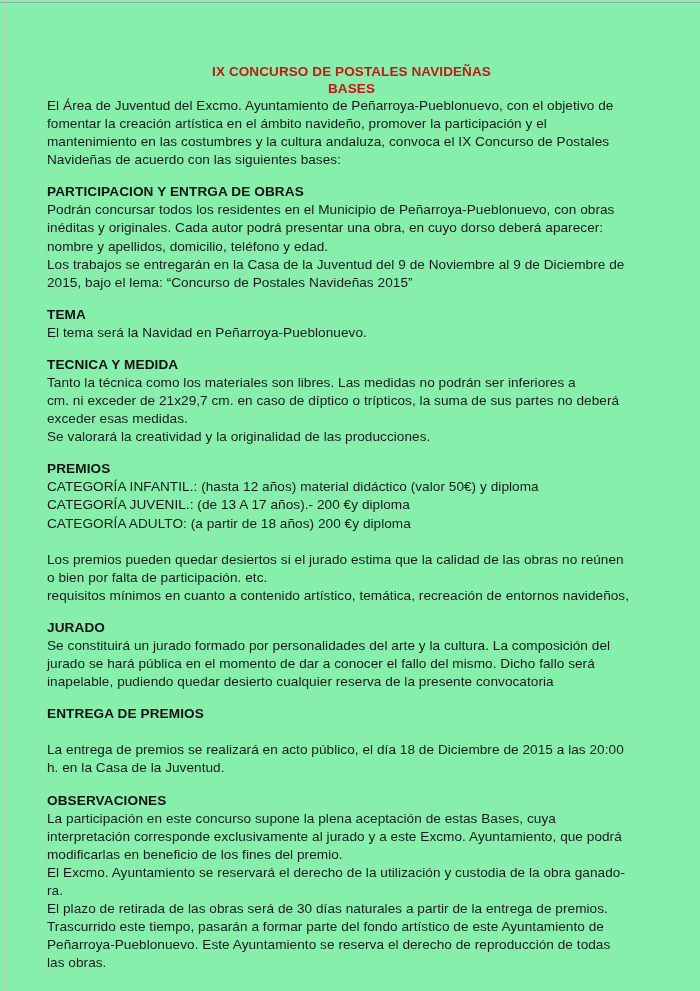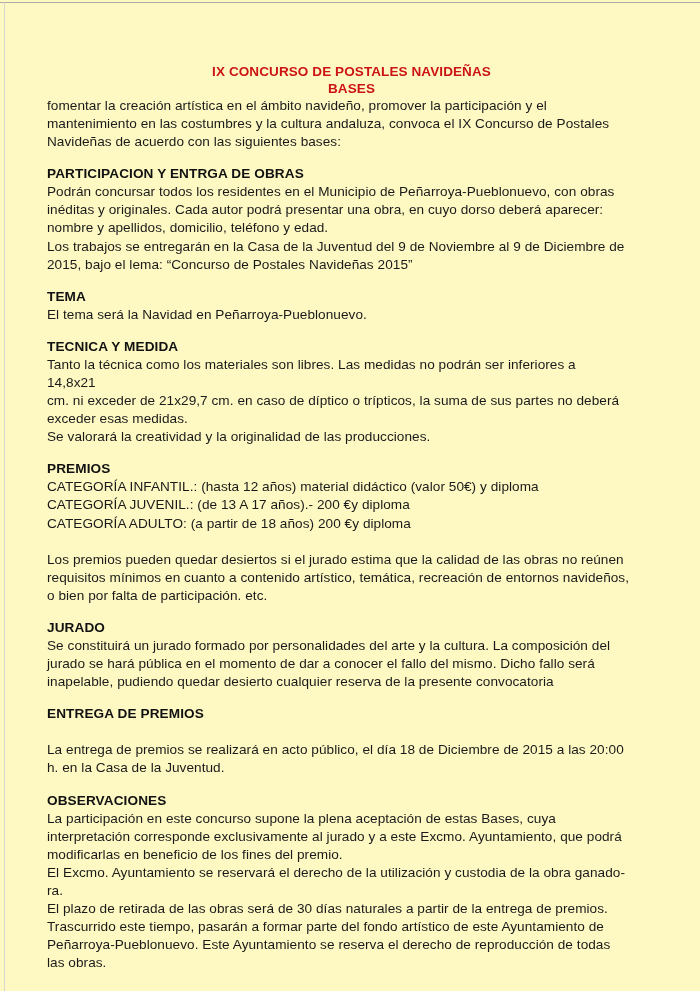--- a/index.html
+++ b/index.html
@@ -9,21 +9,21 @@
     background: #ffffff;
   }
   body {
     font-family: "Liberation Sans", sans-serif;
     color: #1a1a1a;
   }
   .page {
     position: relative;
     width: 700px;
     height: 991px;
-    background: #fef9c3;
+    background: #86efac;
     box-sizing: border-box;
     overflow: hidden;
   }
   
   .scan-edge-top {
     position: absolute;
     top: 2px;
     left: 0;
     width: 700px;
     height: 1px;
@@ -97,20 +97,21 @@
 
   <div class="doc">
 
     <div class="title-block">
       <span class="title-line">IX CONCURSO DE POSTALES NAVIDEÑAS</span>
       <span class="title-line">BASES</span>
     </div>
 
     <div class="section tight">
       <div class="para">
+        <span class="ln">El Área de Juventud del Excmo. Ayuntamiento de Peñarroya-Pueblonuevo, con el objetivo de</span>
         <span class="ln">fomentar la creación artística en el ámbito navideño, promover la participación y el</span>
         <span class="ln">mantenimiento en las costumbres y la cultura andaluza, convoca el IX Concurso de Postales</span>
         <span class="ln">Navideñas de acuerdo con las siguientes bases:</span>
       </div>
     </div>
 
     <div class="section">
       <div class="heading">PARTICIPACION Y ENTRGA DE OBRAS</div>
       <div class="para">
         <span class="ln">Podrán concursar todos los residentes en el Municipio de Peñarroya-Pueblonuevo, con obras</span>
@@ -125,37 +126,36 @@
       <div class="heading">TEMA</div>
       <div class="para">
         <span class="ln">El tema será la Navidad en Peñarroya-Pueblonuevo.</span>
       </div>
     </div>
 
     <div class="section">
       <div class="heading">TECNICA Y MEDIDA</div>
       <div class="para">
         <span class="ln">Tanto la técnica como los materiales son libres. Las medidas no podrán ser inferiores a</span>
-        <span class="ln">14,8x21</span>
         <span class="ln">cm. ni exceder de 21x29,7 cm. en caso de díptico o trípticos, la suma de sus partes no deberá</span>
         <span class="ln">exceder esas medidas.</span>
         <span class="ln">Se valorará la creatividad y la originalidad de las producciones.</span>
       </div>
     </div>
 
     <div class="section">
       <div class="heading">PREMIOS</div>
       <div class="para list">
         <span class="ln">CATEGORÍA INFANTIL.: (hasta 12 años) material didáctico (valor 50€) y diploma</span>
         <span class="ln">CATEGORÍA JUVENIL.: (de 13 A 17 años).- 200 €y diploma</span>
         <span class="ln">CATEGORÍA ADULTO: (a partir de 18 años) 200 €y diploma</span>
         <span class="spacer-line"></span>
         <span class="ln">Los premios pueden quedar desiertos si el jurado estima que la calidad de las obras no reúnen</span>
+        <span class="ln">o bien por falta de participación. etc.</span>
         <span class="ln">requisitos mínimos en cuanto a contenido artístico, temática, recreación de entornos navideños,</span>
-        <span class="ln">o bien por falta de participación. etc.</span>
       </div>
     </div>
 
     <div class="section">
       <div class="heading">JURADO</div>
       <div class="para">
         <span class="ln">Se constituirá un jurado formado por personalidades del arte y la cultura. La composición del</span>
         <span class="ln">jurado se hará pública en el momento de dar a conocer el fallo del mismo. Dicho fallo será</span>
         <span class="ln">inapelable, pudiendo quedar desierto cualquier reserva de la presente convocatoria</span>
       </div>

